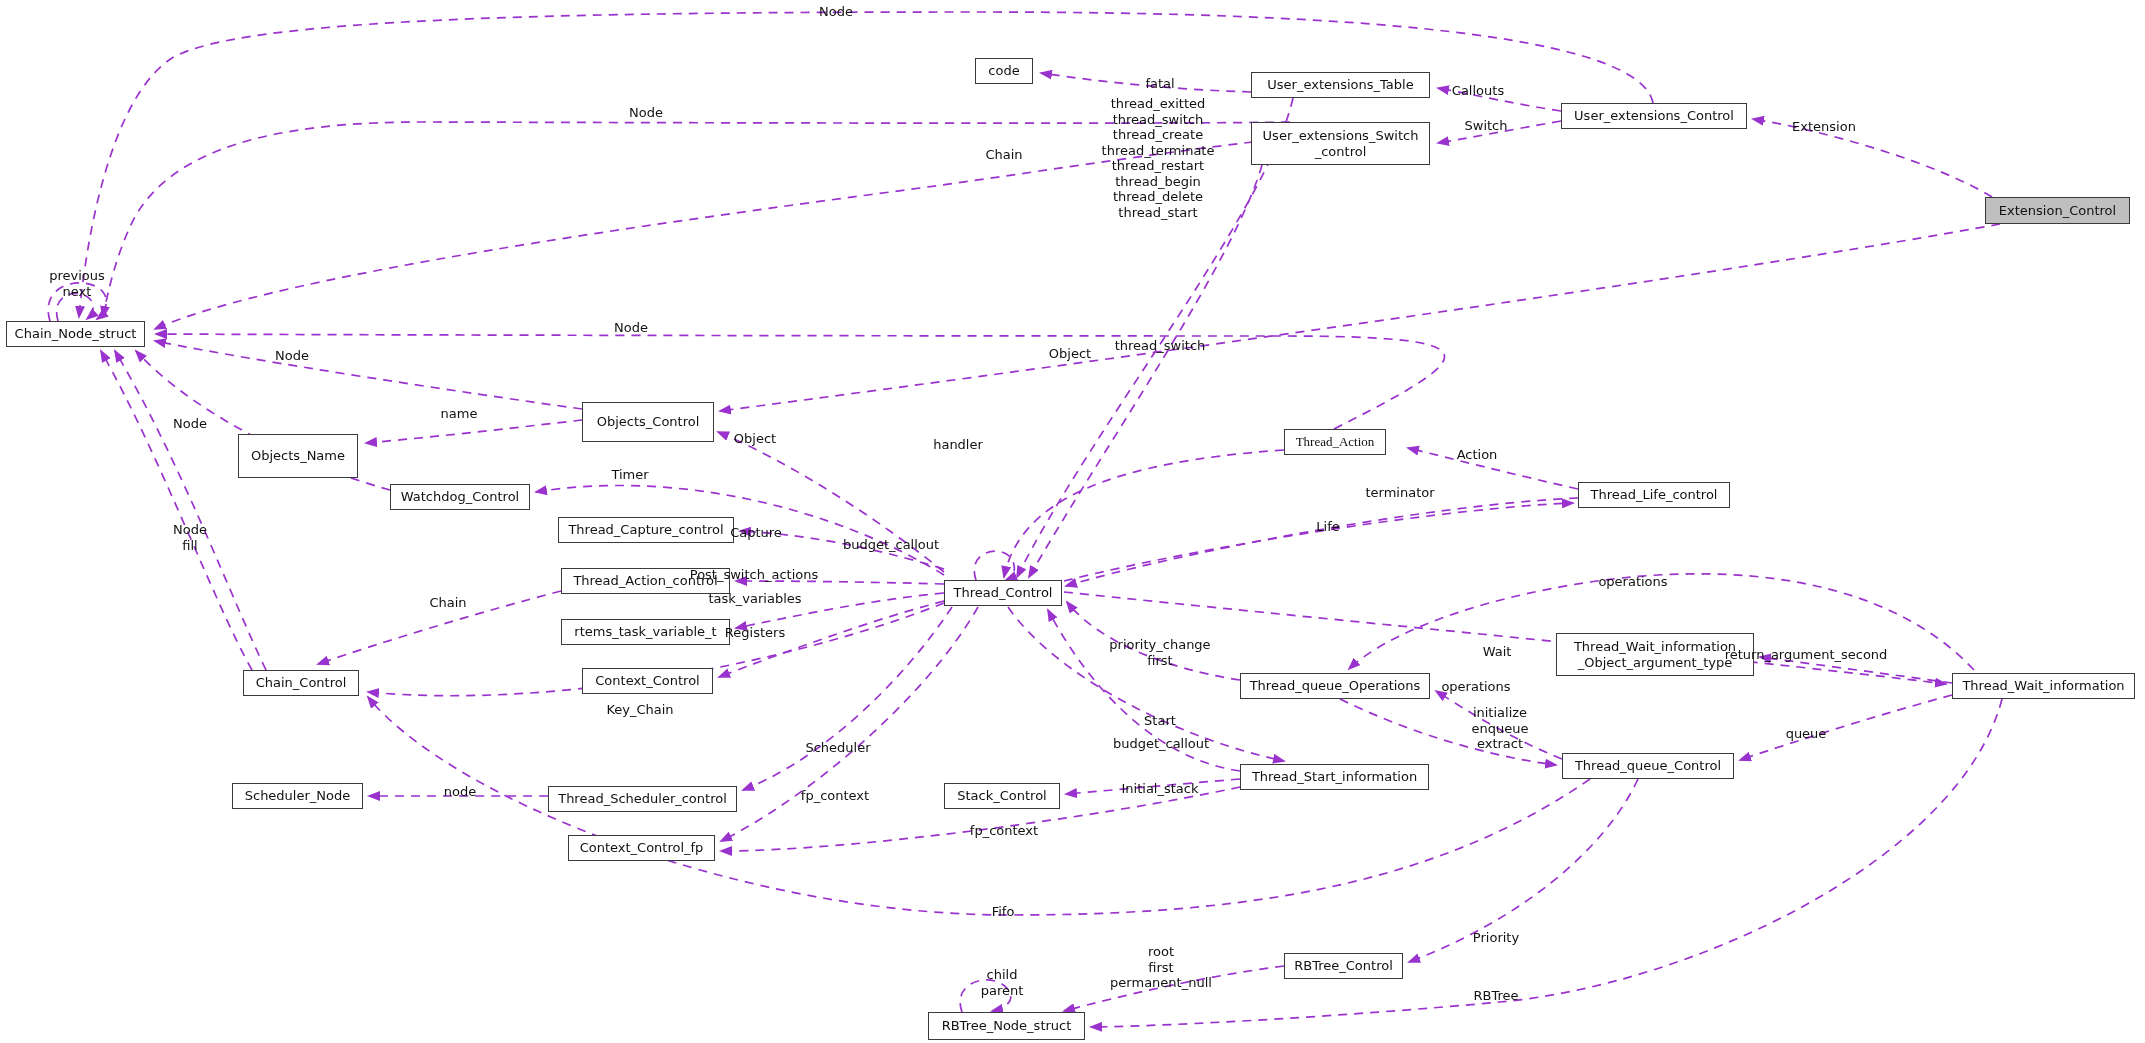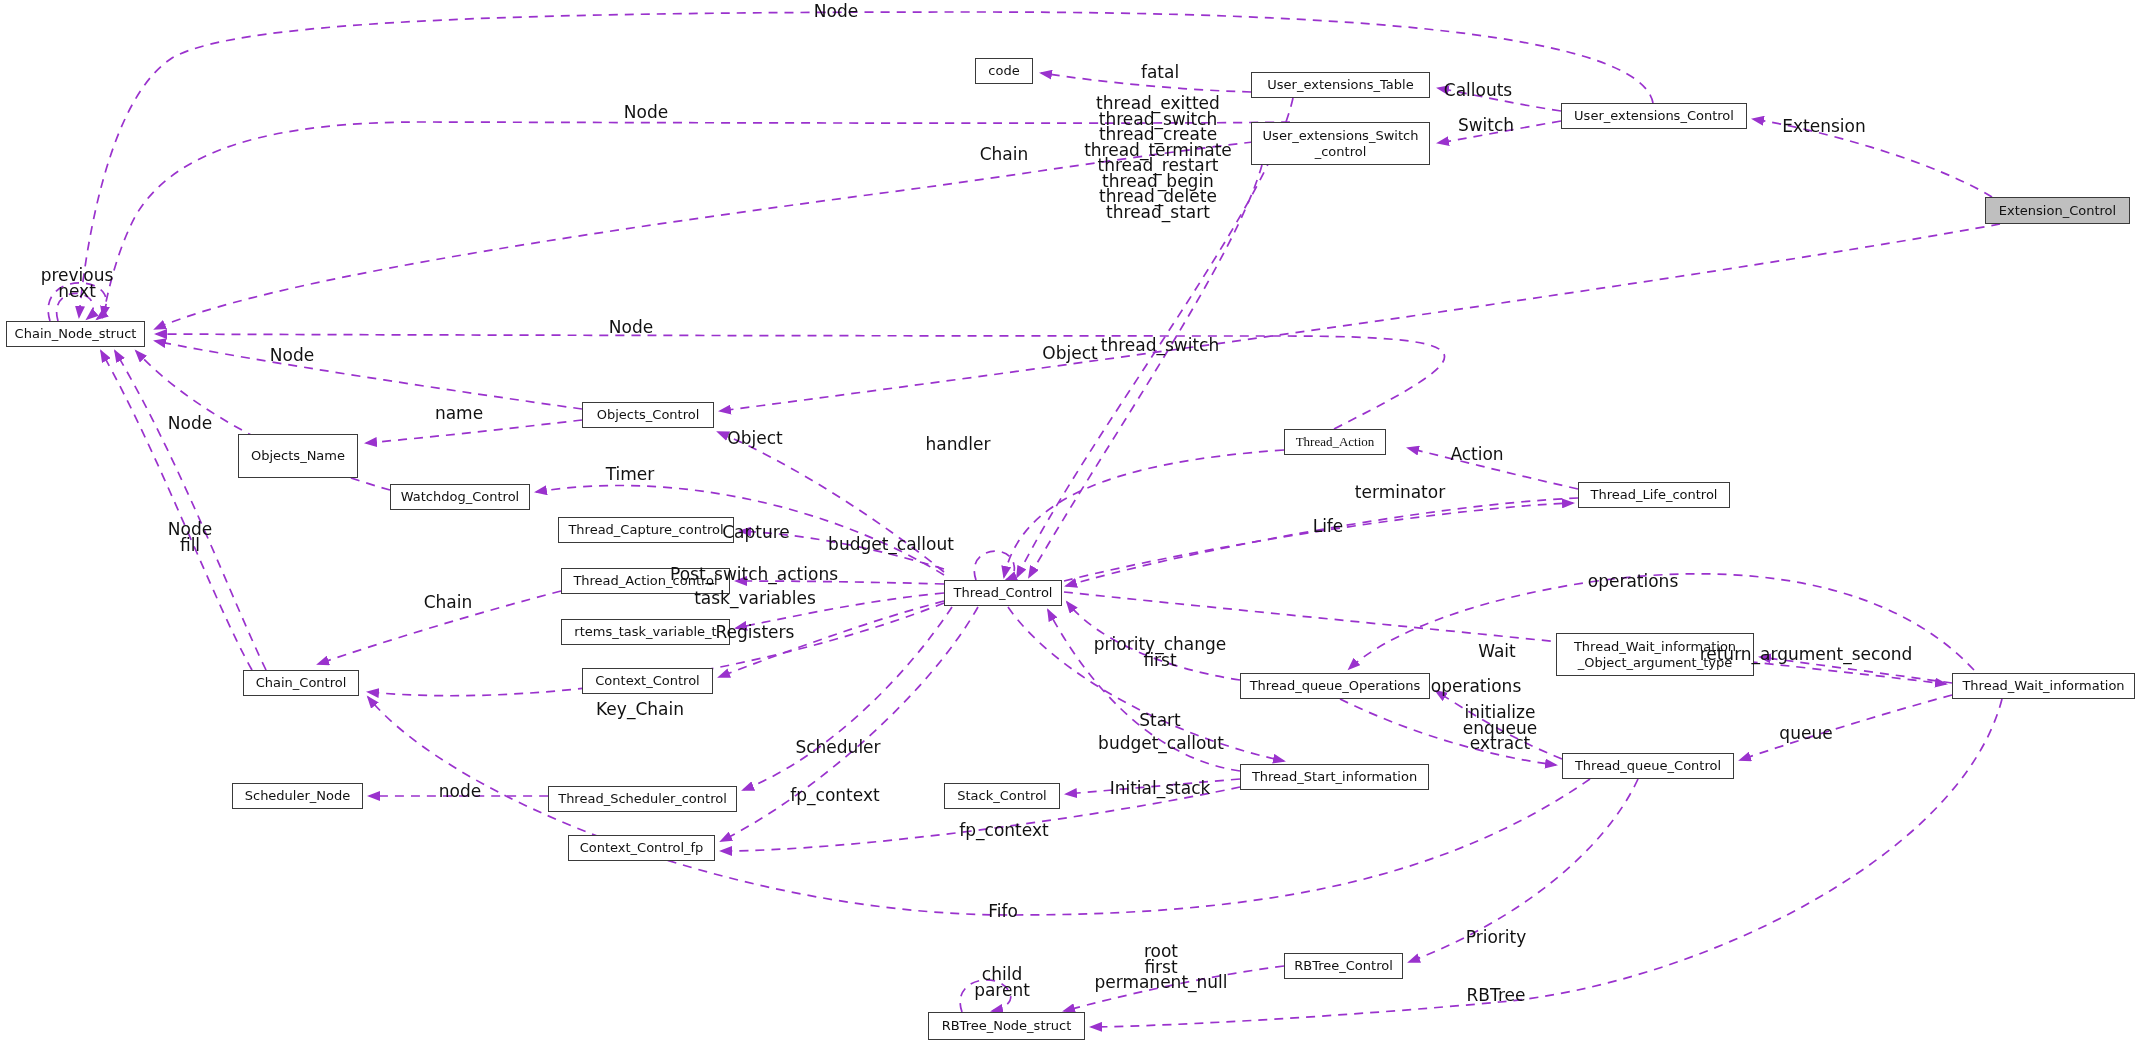--- a/index.html
+++ b/index.html
@@ -3,21 +3,21 @@
 <meta charset="utf-8">
 <style>
   html,body{margin:0;padding:0;background:#ffffff;}
   #canvas{position:relative;width:2145px;height:1043px;background:#ffffff;overflow:hidden;
           font-family:"DejaVu Sans","Liberation Sans",sans-serif;}
   #edges{position:absolute;left:0;top:0;width:2145px;height:1043px;}
   .edge{fill:none;stroke-width:1.7px;stroke-dasharray:9 7;}
   .node{position:absolute;display:flex;flex-direction:column;align-items:center;justify-content:center;
         background:#ffffff;border:1.4px solid #3a3a3a;box-sizing:border-box;
         font-size:13px;color:#111;line-height:16px;white-space:nowrap;text-align:center;cursor:pointer;}
-  .elabel{position:absolute;transform:translateX(-50%);font-size:17px;color:#111;
+  .elabel{position:absolute;transform:translateX(-50%);font-size:13px;color:#111;
           line-height:15.5px;text-align:center;white-space:nowrap;}
 </style>
 </head>
 <body>
 
 <div id="canvas">
   <svg id="edges" xmlns="http://www.w3.org/2000/svg" width="2145" height="1043" viewBox="0 0 2145 1043">
     <defs>
       <marker id="arrow" markerUnits="userSpaceOnUse" markerWidth="14" markerHeight="10" refX="11" refY="5" orient="auto">
         <path d="M0,0 L13,5 L0,10 z" fill="#9a32cd"></path>
@@ -92,21 +92,21 @@
       </div>
       <div class="node" style="left: 1985px; top: 197px; width: 145px; height: 27px; background: rgb(191, 191, 191); border-color: rgb(58, 58, 58);">
         <div>Extension_Control</div>
       </div>
       <div class="node" style="left: 6px; top: 321px; width: 139px; height: 26px; background: rgb(255, 255, 255); border-color: rgb(58, 58, 58);">
         <div>Chain_Node_struct</div>
       </div>
       <div class="node" style="left: 238px; top: 434px; width: 120px; height: 44px; background: rgb(255, 255, 255); border-color: rgb(58, 58, 58);">
         <div>Objects_Name</div>
       </div>
-      <div class="node" style="left: 582px; top: 402px; width: 132px; height: 26px; background: rgb(255, 255, 255); border-color: rgb(58, 58, 58);">
+      <div class="node" style="left: 582px; top: 402px; width: 132px; height: 40px; background: rgb(255, 255, 255); border-color: rgb(58, 58, 58);">
         <div>Objects_Control</div>
       </div>
       <div class="node" style="left: 390px; top: 484px; width: 140px; height: 26px; background: rgb(255, 255, 255); border-color: rgb(58, 58, 58);">
         <div>Watchdog_Control</div>
       </div>
       <div class="node" style="left: 558px; top: 517px; width: 176px; height: 26px; background: rgb(255, 255, 255); border-color: rgb(58, 58, 58);">
         <div>Thread_Capture_control</div>
       </div>
       <div class="node" style="left: 561px; top: 568px; width: 169px; height: 26px; background: rgb(255, 255, 255); border-color: rgb(58, 58, 58);">
         <div>Thread_Action_control</div>
@@ -167,21 +167,21 @@
   <div id="labels">
       <div class="elabel" style="left: 836px; top: 4px;">
         <div>Node</div>
       </div>
       <div class="elabel" style="left: 646px; top: 105px;">
         <div>Node</div>
       </div>
       <div class="elabel" style="left: 1004px; top: 147px;">
         <div>Chain</div>
       </div>
-      <div class="elabel" style="left: 1160px; top: 65px;">
+      <div class="elabel" style="left: 1160px; top: 76px;">
         <div>fatal</div>
       </div>
       <div class="elabel" style="left: 1158px; top: 96px;">
         <div>thread_exitted</div>
         <div>thread_switch</div>
         <div>thread_create</div>
         <div>thread_terminate</div>
         <div>thread_restart</div>
         <div>thread_begin</div>
         <div>thread_delete</div>

